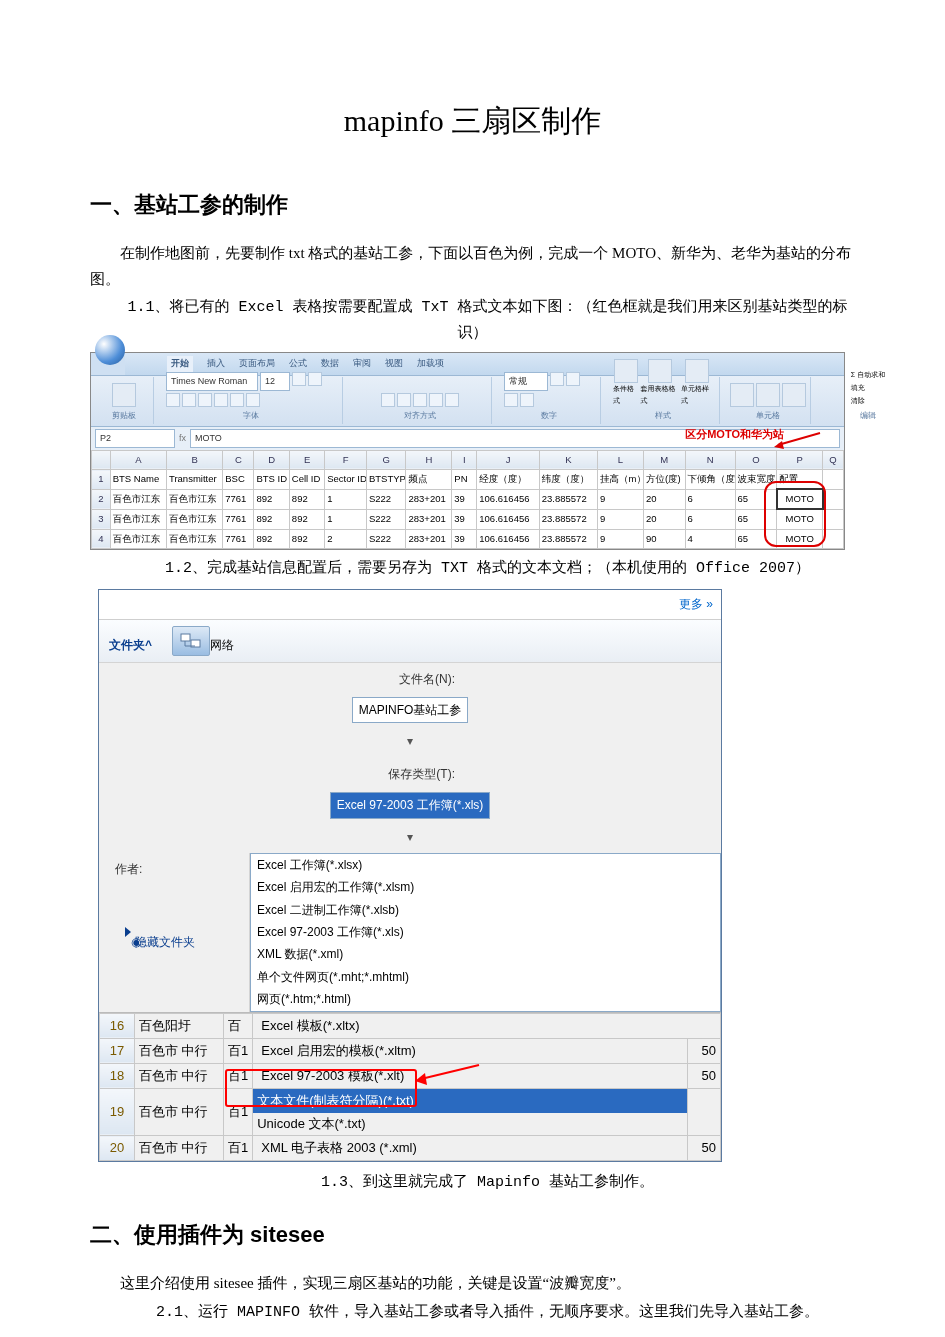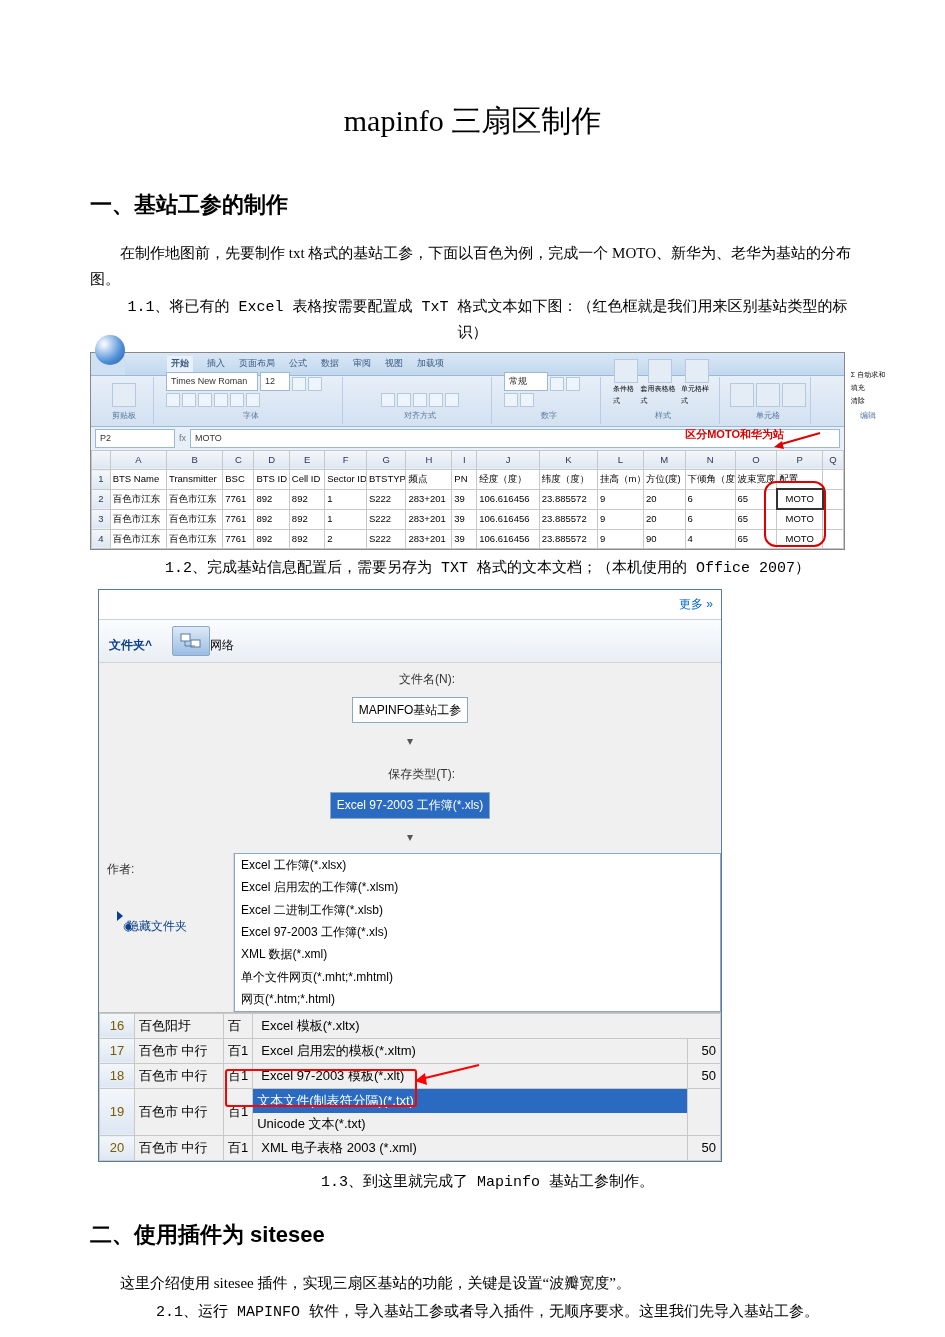--- a/index.html
+++ b/index.html
@@ -68,21 +68,21 @@
     border-right:1px solid #b8cde3;
     padding:0 6px 1px 6px;
     display:flex;
     flex-direction:column;
     justify-content:flex-end;
     align-items:center;
     height:100%;
     flex:0 0 auto;
   }
   .rgroup .lbl { font-size:8px; color:#5a7aa0; margin-top:2px;}
-  .rgroup .ctrls { display:flex; gap:2px; align-items:flex-end;}
+  .rgroup .ctrls { display:flex; gap:2px; align-items:flex-start;}
   .rbtn { width:12px; height:12px; background:#eef4fb; border:1px solid #b5c9de; }
   .rbig { width:22px; height:22px; background:#e4ecf5; border:1px solid #b5c9de; }
   .orb {
     position:relative;
     width:30px;height:30px;border-radius:50%;
     background:radial-gradient(circle at 30% 30%, #fff, #4e8ed8 60%, #245a9a);
     margin:-18px 0 0 4px;
   }
   .cellbox {
     background:#fff;
@@ -194,26 +194,26 @@
     border:1px solid #8aa9c8;
     background:#fff;
   }
   .sa-dd .opt {
     padding:1px 6px;
     font-size:12px;
   }
   .sa-left {
     width:118px;
     border-right:1px solid #d4d4d4;
-    padding:6px 8px;
+    padding:6px 16px;
     font-size:12px;
     color:#333;
     display:flex;
     flex-direction:column;
-    gap:28px;
+    gap:44px;
   }
   .sa-body { display:flex; }
   .sa-right { flex:1; }
   .sa-hide {
     padding:4px 10px;
     color:#0a3e8e;
     font-size:12px;
   }
   .sa-hide::before {
     content:"";

